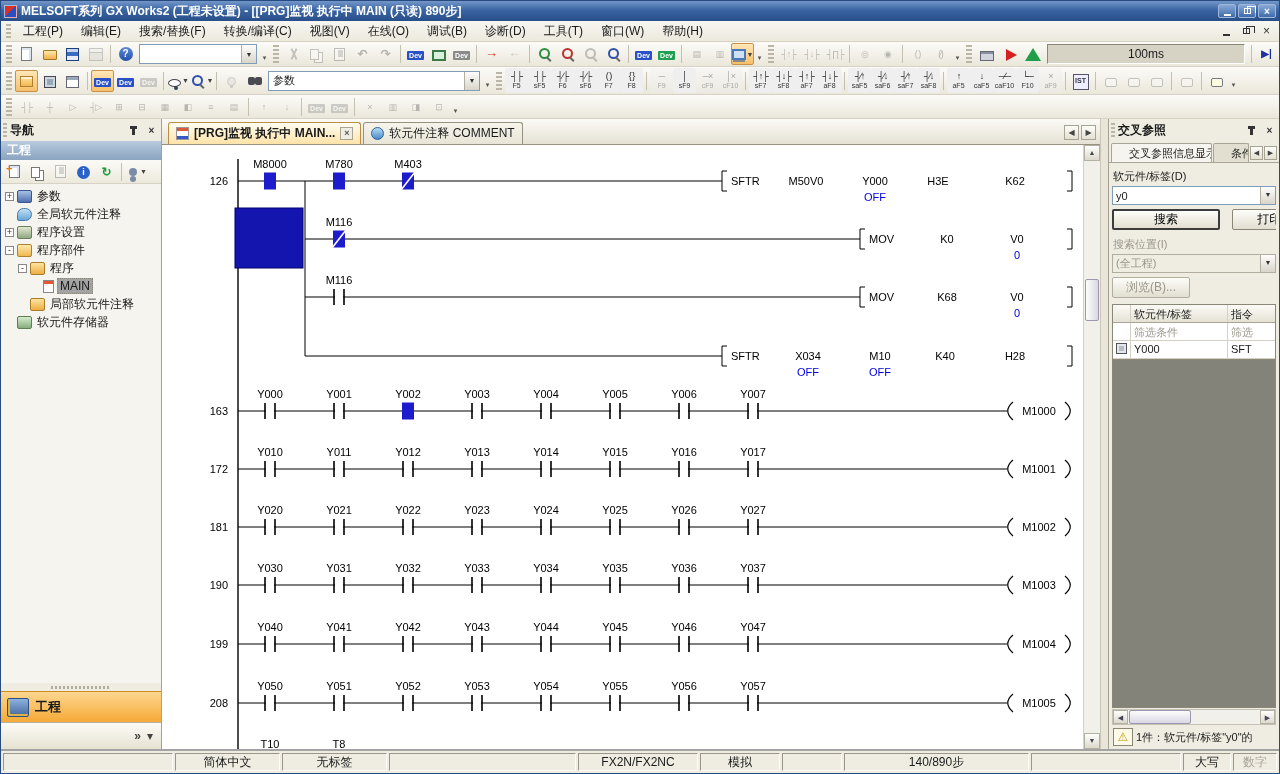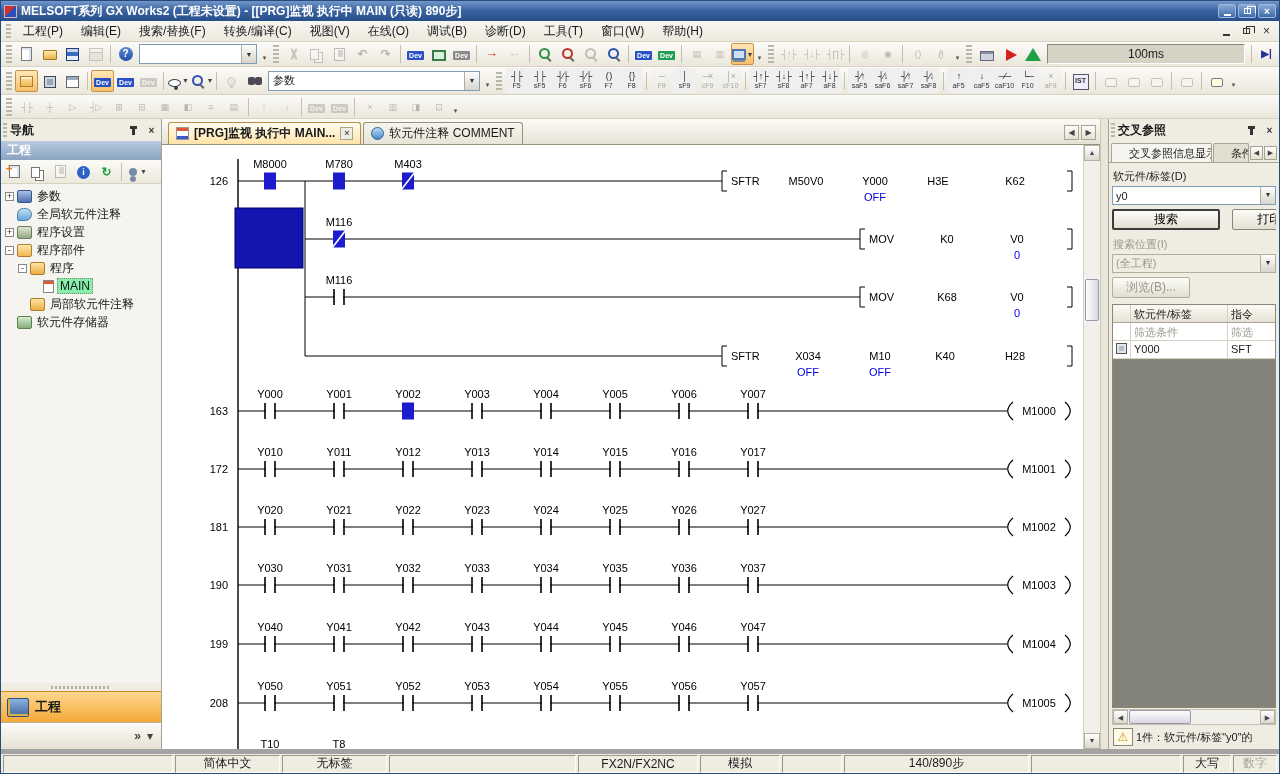--- a/index.html
+++ b/index.html
@@ -102,21 +102,21 @@
   .pin{width:3px;height:7px;background:#333;position:relative;margin-top:2px}
   .pin::before{content:"";position:absolute;left:-2px;top:-2px;width:7px;height:3px;background:#333}
   .nav-section{height:19px;flex:none;display:flex;align-items:center;padding:0 6px;color:#fff;font-weight:bold;
     background:linear-gradient(#b8cade,#8aa3c0)}
   .nav-toolbar{height:24px;flex:none;display:flex;align-items:center;background:linear-gradient(#fbfaf6,#ece9dc);border-bottom:1px solid #d6d2c4;padding-left:2px}
   .nav-tree{flex:1;background:#f5f4ee;overflow:hidden;padding-top:3px}
   .tree-row{height:18px;display:flex;align-items:center;white-space:nowrap;font-size:12px}
   .exp{width:9px;height:9px;border:1px solid #888;background:#fff;font-size:9px;line-height:7px;text-align:center;color:#333;flex:none;margin-right:3px}
   .exp.blank{visibility:hidden}
   .tree-label{padding:0 2px}
-  .tree-label.selected{background:#86efac;border:1px dotted #8a8678}
+  .tree-label.selected{background:#a3a3a3;border:1px dotted #8a8678}
   .ti{width:15px;height:13px;display:inline-block;margin-right:3px;flex:none;border-radius:2px}
   .ti-param{background:linear-gradient(#a8c0e4,#5070b0);border:1px solid #3a5690}
   .ti-comment{background:linear-gradient(#c0e0f4,#6aa6d8);border:1px solid #4878a8;border-radius:7px 7px 7px 2px}
   .ti-settings{background:linear-gradient(#e2e8d2,#92a882);border:1px solid #687f60}
   .ti-pou{background:linear-gradient(#ffe9ae,#f0b850);border:1px solid #b08030}
   .ti-folder,.ti-folder2{background:linear-gradient(#ffe4a0,#ecae44);border:1px solid #a87c28}
   .ti-program{width:11px;height:13px;background:#fff;border:1px solid #888;border-radius:0;box-shadow:inset 0 3px 0 #e05838}
   .ti-memory{background:linear-gradient(#d4ecd0,#86ae7c);border:1px solid #5c8052}
   .nav-grip{height:8px;flex:none;background:repeating-linear-gradient(90deg,#b0ac9e 0 2px,transparent 2px 4px);background-size:60px 3px;background-repeat:no-repeat;background-position:center}
   .nav-bottom{flex:none}
@@ -182,21 +182,21 @@
   .xfill{flex:1;background:#84837a;border:1px solid #8a8678;border-top:none}
   .xhscroll{height:16px;flex:none;display:flex;background:#f2f0ea;border:1px solid #c4c0b2;margin-top:1px}
   .xh-btn{width:15px;height:14px;background:linear-gradient(#fefefd,#dcd9cd);border:1px solid #b4b0a2;font-size:7px;text-align:center;line-height:13px;color:#445;flex:none}
   .xh-track{flex:1;position:relative}
   .xh-thumb{position:absolute;top:0;bottom:0;left:1px;width:62px;background:linear-gradient(#fdfdfd,#d9d7e2);border:1px solid #9a97ae;border-radius:2px}
   .xstatus{height:24px;flex:none;display:flex;align-items:center;gap:3px;padding:2px 1px;overflow:hidden}
   .warn-box{width:20px;height:18px;flex:none;border:1px solid #8a8678;background:#fdfbe8;display:flex;align-items:center;justify-content:center;color:#c89000;font-size:12px}
   .xstatus-text{font-size:11px;white-space:nowrap;overflow:hidden}
 
   
-  .statusbar{height:24px;flex:none;display:flex;align-items:center;background:#efede2;border-top:5px solid #a3a3a3;padding:2px 2px;gap:2px}
+  .statusbar{height:24px;flex:none;display:flex;align-items:center;background:#efede2;border-top:2px solid #a3a3a3;padding:2px 2px;gap:2px}
   .sb-cell{height:18px;border:1px solid;border-color:#9a968a #fdfdf8 #fdfdf8 #9a968a;display:flex;align-items:center;justify-content:center;font-size:12px;white-space:nowrap;overflow:hidden}
   .sb-cell.flex{flex:1}
   .sb-cell.disabled{color:#a8a496}
 
   
   svg text{font-family:"Liberation Sans","DejaVu Sans",sans-serif}
 </style>
 </head>
 <body>
 

